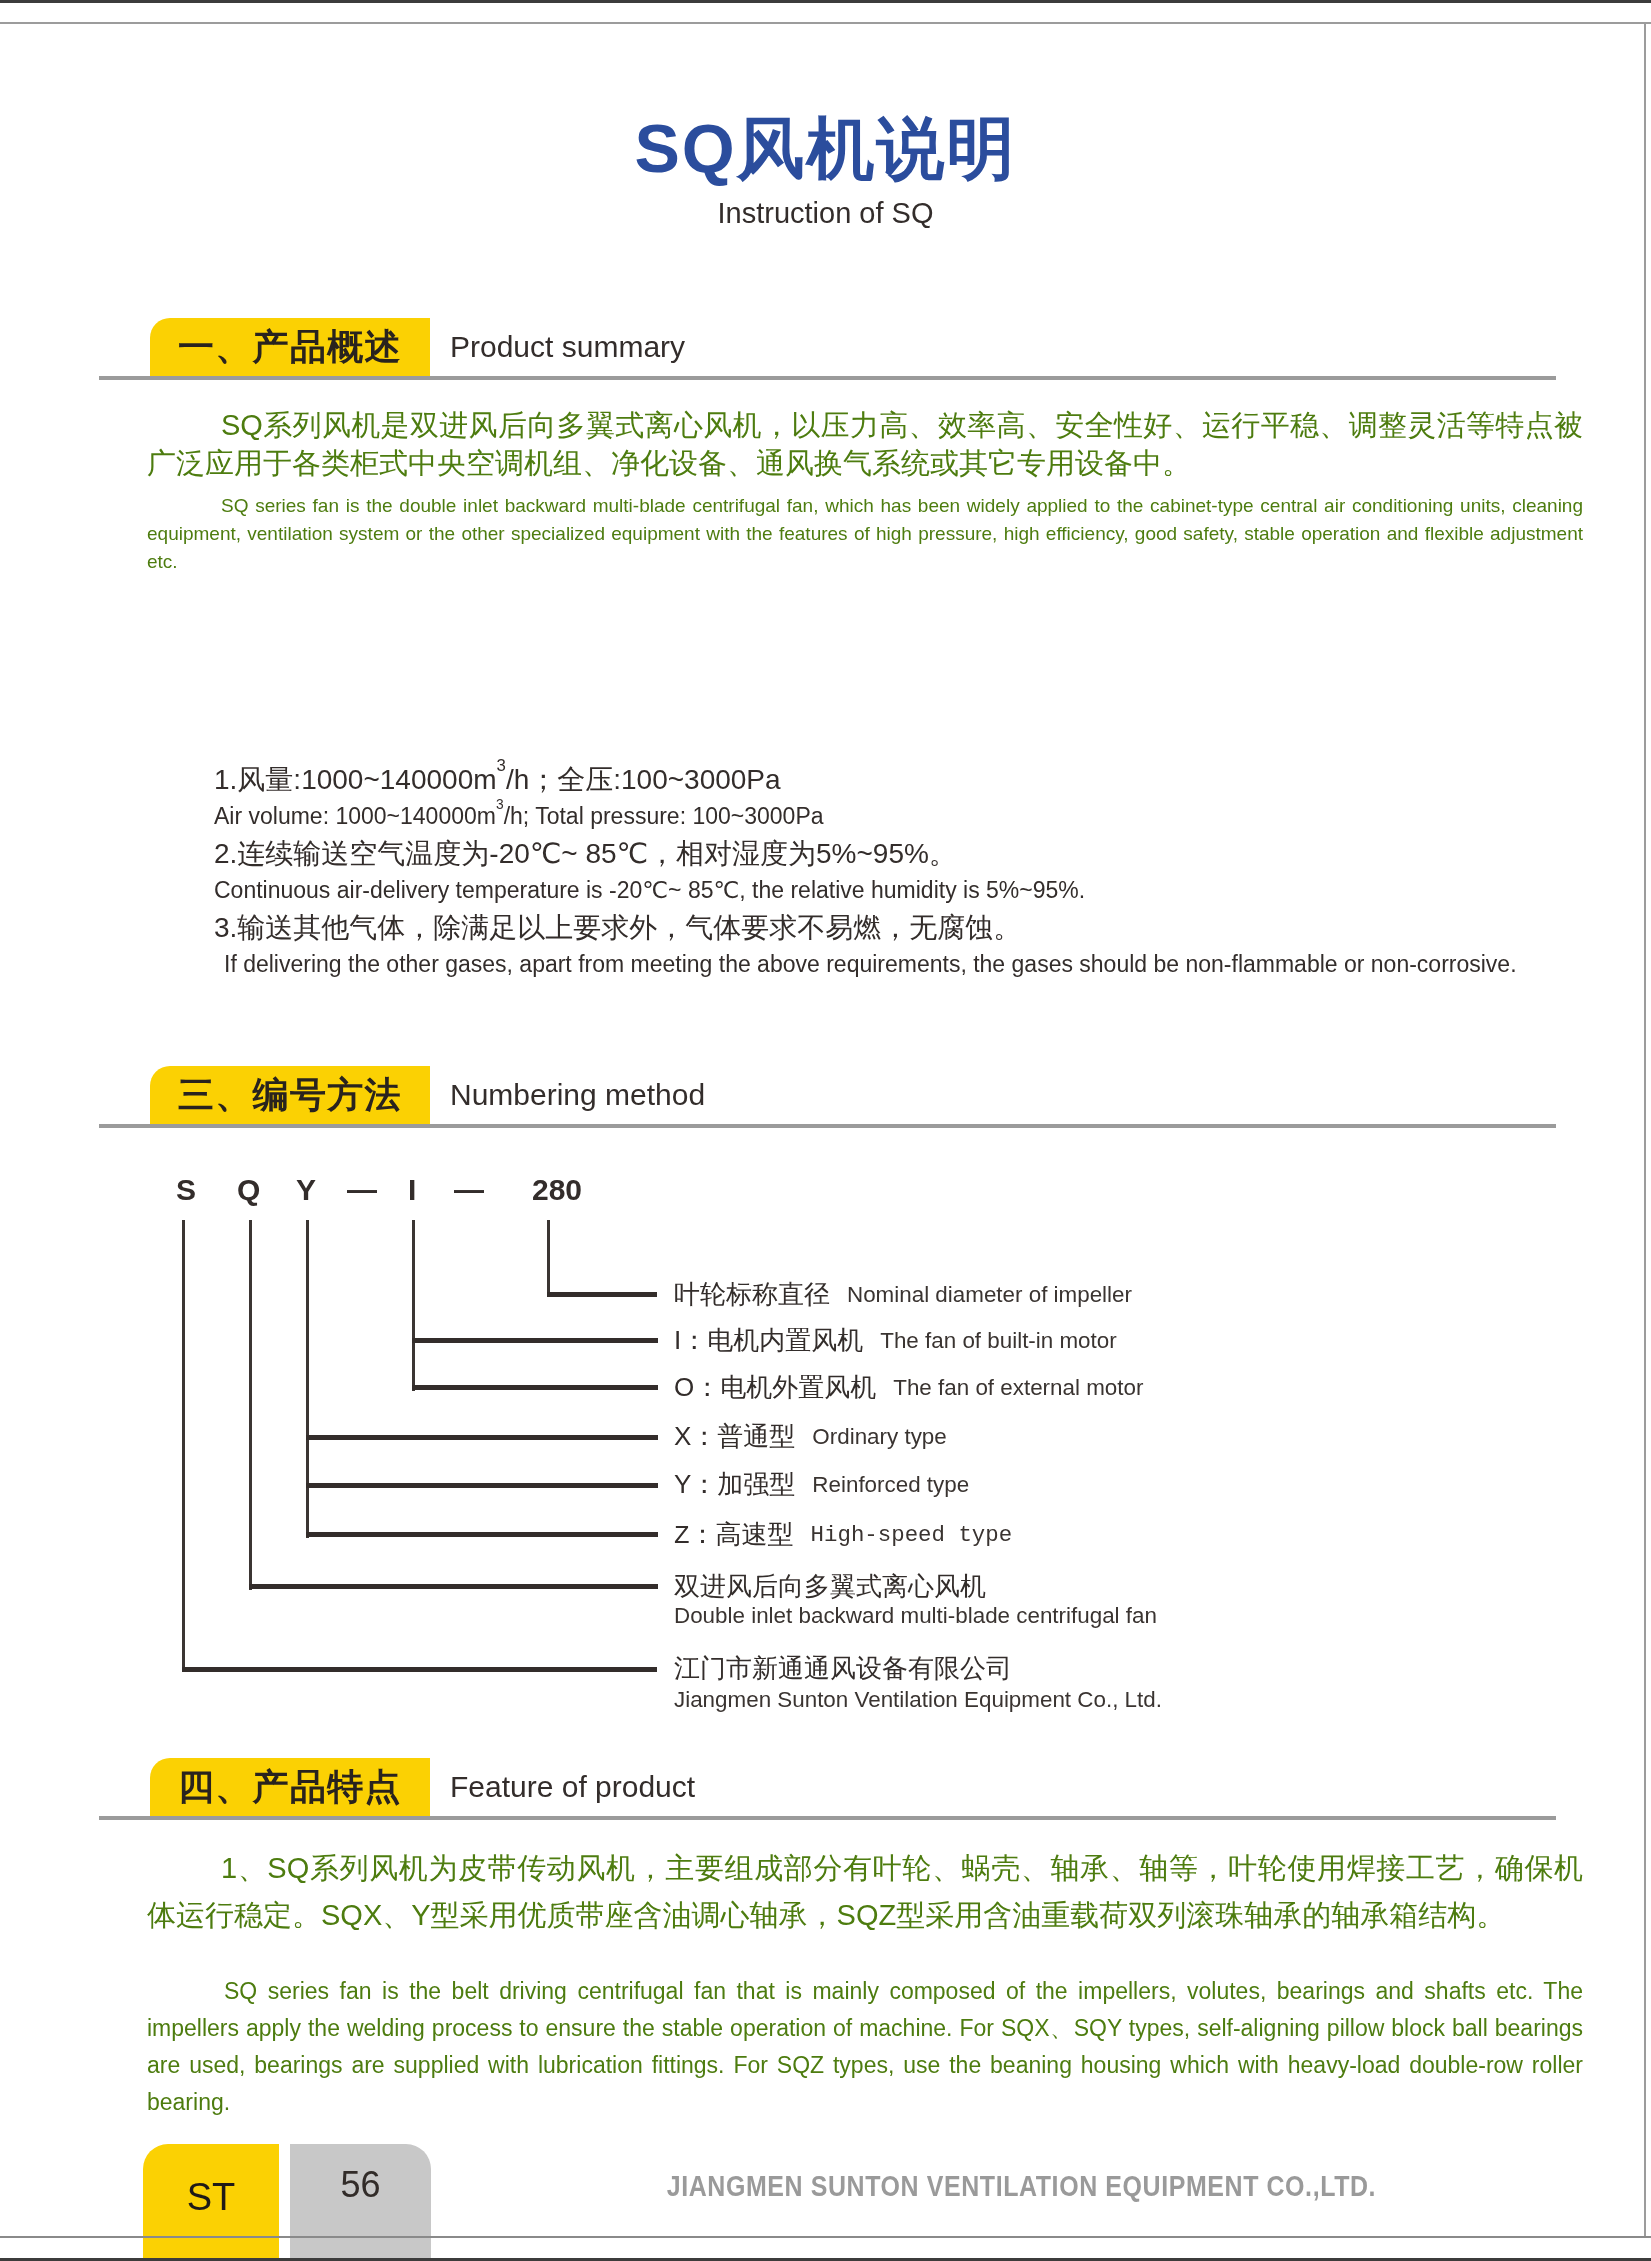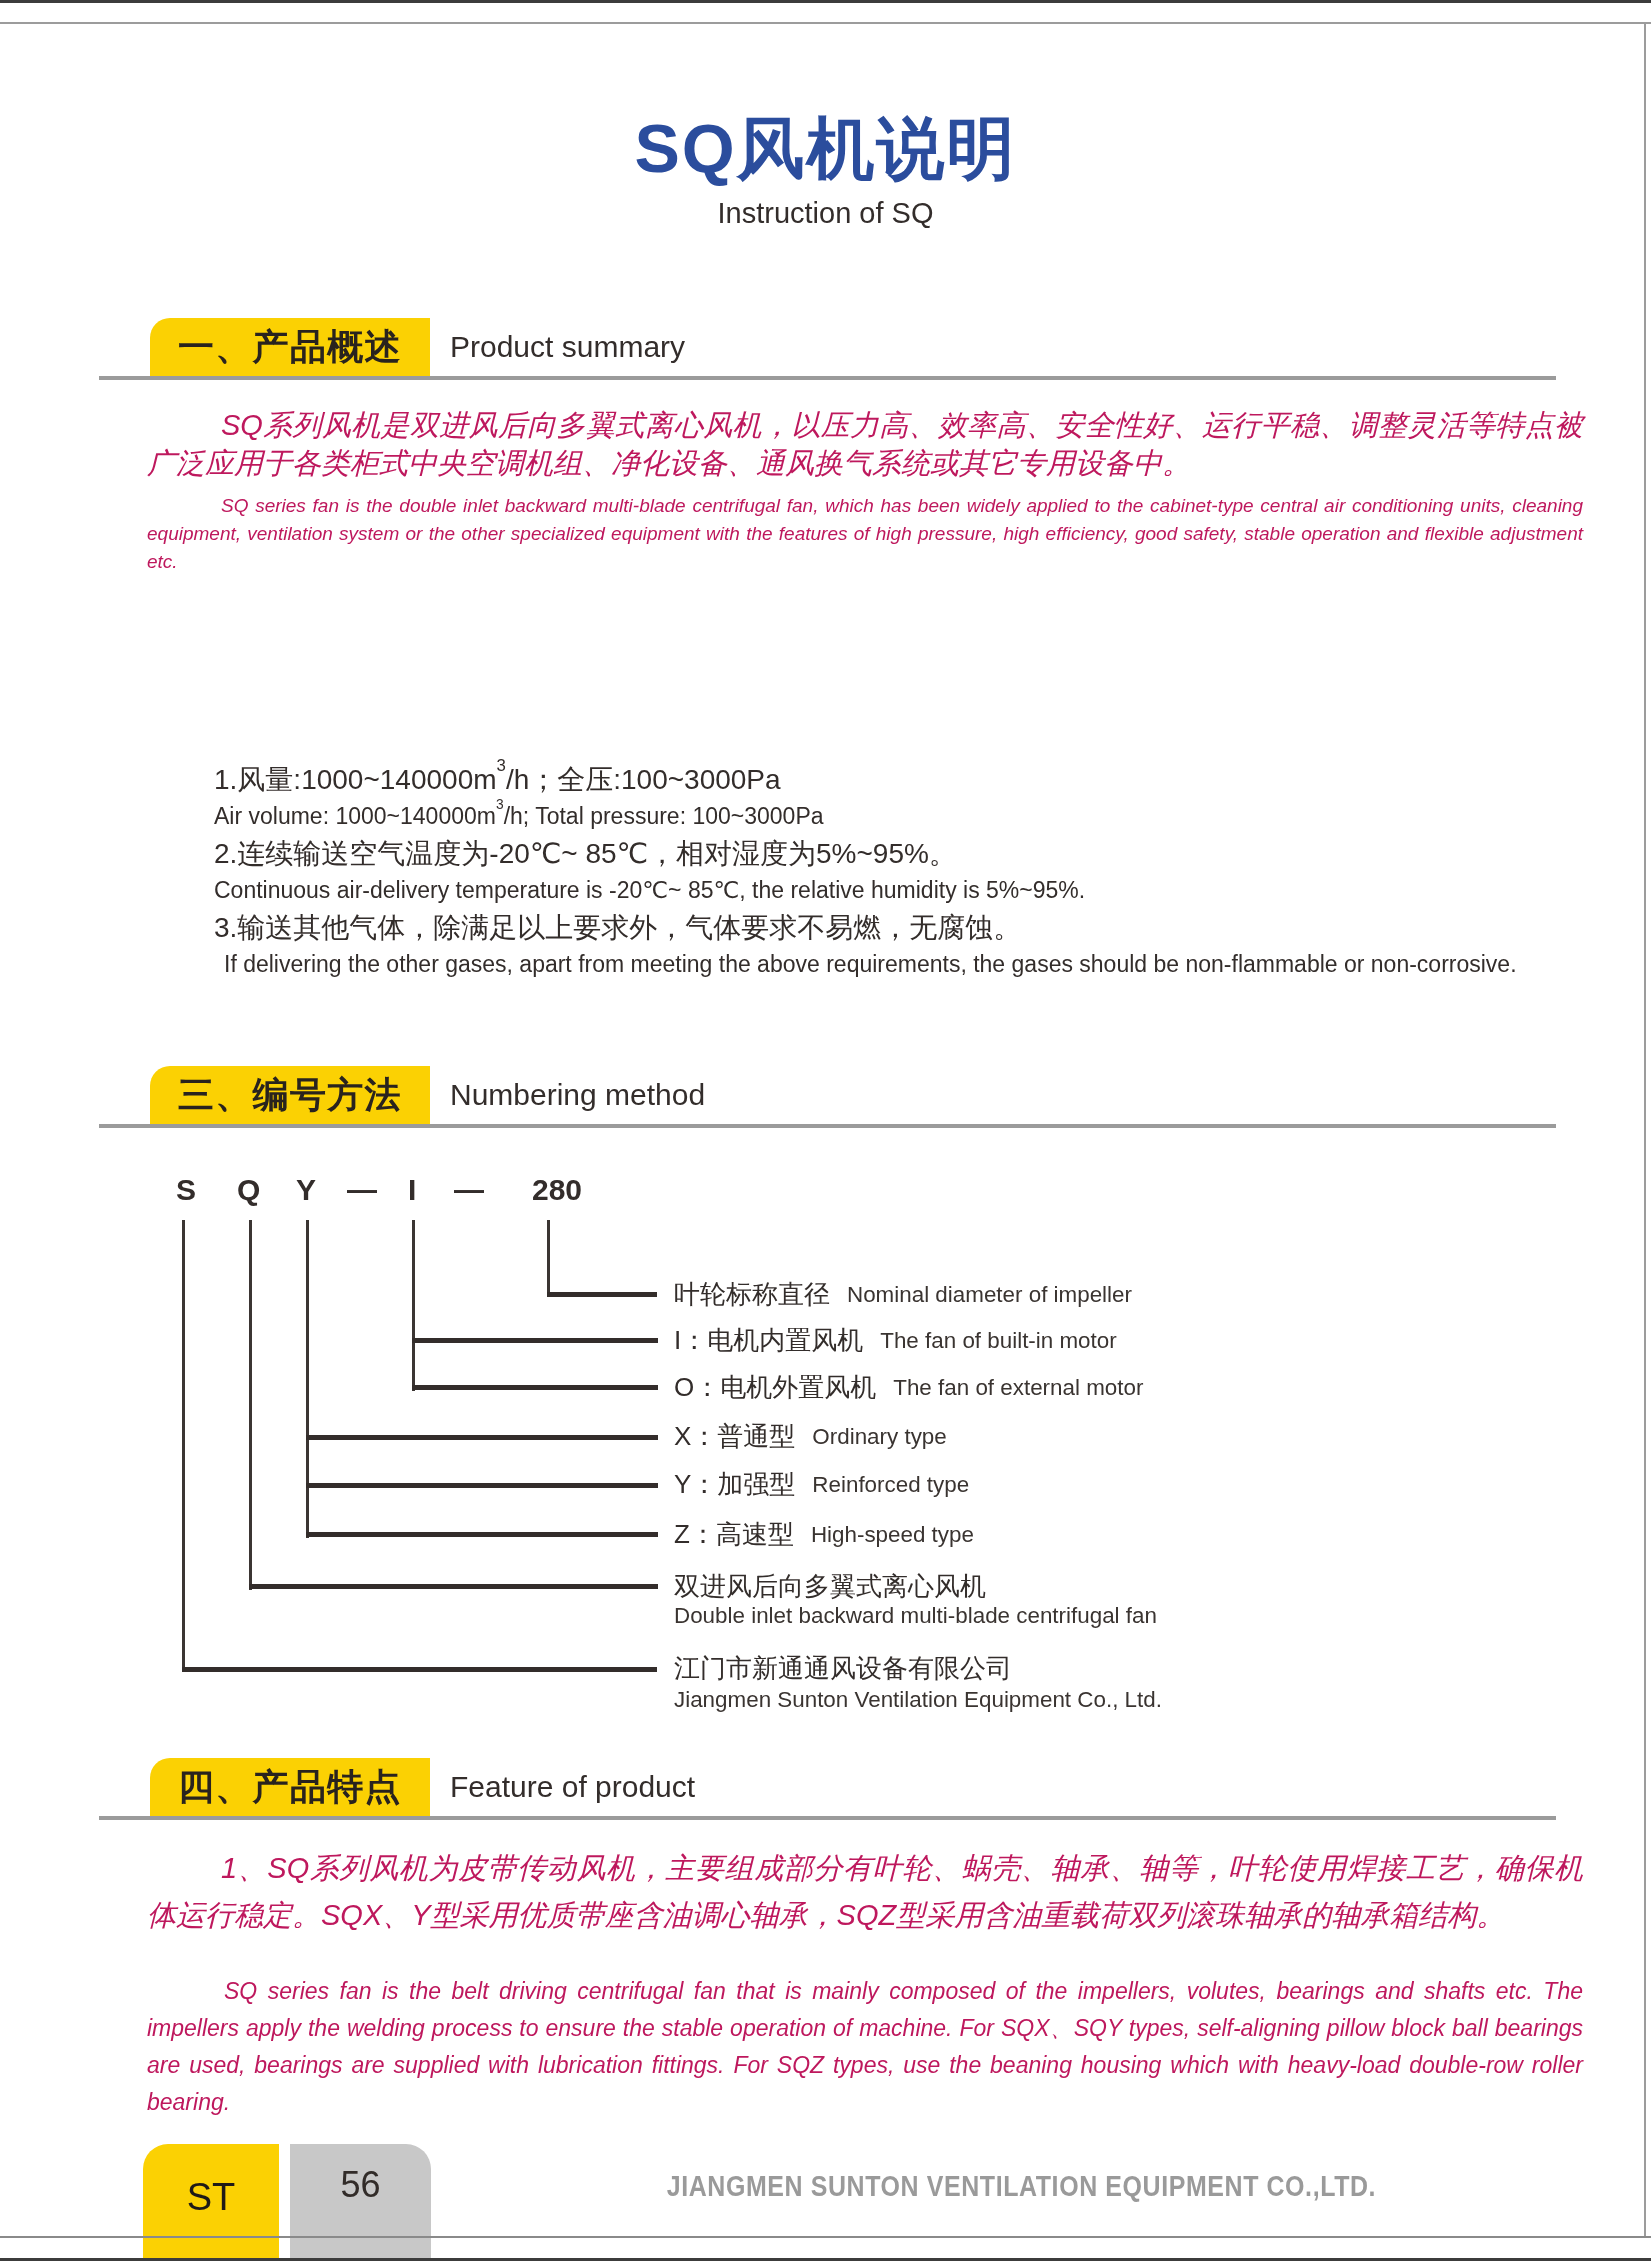--- a/index.html
+++ b/index.html
@@ -23,21 +23,21 @@
 
   
   .sec-head{left:0;width:1651px;height:62px;}
   .badge{position:absolute;left:150px;top:0;width:280px;height:58px;background:#fbd103;
          border-radius:20px 0 0 0;display:flex;align-items:center;box-sizing:border-box;
          padding-left:28px;font-size:36px;font-weight:bold;color:#29231e;letter-spacing:1.3px;}
   .sec-en{position:absolute;left:450px;top:0;height:58px;line-height:58px;font-size:30px;color:#332d2b;white-space:nowrap;}
   .divider{position:absolute;left:99px;top:58px;width:1457px;height:4px;background:#9b9b9b;}
 
   
-  .para{left:147px;width:1436px;margin:0;text-align:justify;color:#be185d;font-style:italic;}
+  .para{left:147px;width:1436px;margin:0;text-align:justify;color:#4d7c0f;}
   .p-zh1{top:406px;font-size:29px;line-height:38px;text-indent:74px;}
   .p-en1{top:492px;font-size:19px;line-height:28px;text-indent:74px;}
   .p-zh4{top:1845px;font-size:29px;line-height:47px;text-indent:74px;}
   .p-en4{top:1973px;font-size:23px;line-height:37px;text-indent:77px;}
 
   
   .s2-list{left:147px;top:761px;width:1436px;}
   .s2-list .li{margin-left:67px;white-space:nowrap;}
   .s2-list .li.zh{font-size:28px;line-height:37px;}
   .s2-list .li.en{font-size:23px;line-height:37px;}
@@ -138,21 +138,21 @@
     <span class="dg-en">The fan of external  motor</span>
   </div>
   <div class="dg-row" style="top:1418px;">
     <span class="dg-zh">X：普通型</span>
     <span class="dg-en">Ordinary type</span>
   </div>
   <div class="dg-row" style="top:1466px;">
     <span class="dg-zh">Y：加强型</span>
     <span class="dg-en">Reinforced type</span>
   </div>
-  <div class="dg-row" style="top:1516px;">
+  <div class="dg-row" style="top:1516px;font-family:Liberation Mono, monospace;">
     <span class="dg-zh">Z：高速型</span>
     <span class="dg-en">High-speed type</span>
   </div>
   <div class="dg-row" style="top:1568px;">
     <span class="dg-zh">双进风后向多翼式离心风机</span>
   </div>
   <div class="dg-en-sub" style="top:1603px;">Double inlet backward multi-blade centrifugal fan</div>
   <div class="dg-row" style="top:1650px;">
     <span class="dg-zh">江门市新通通风设备有限公司</span>
   </div>

